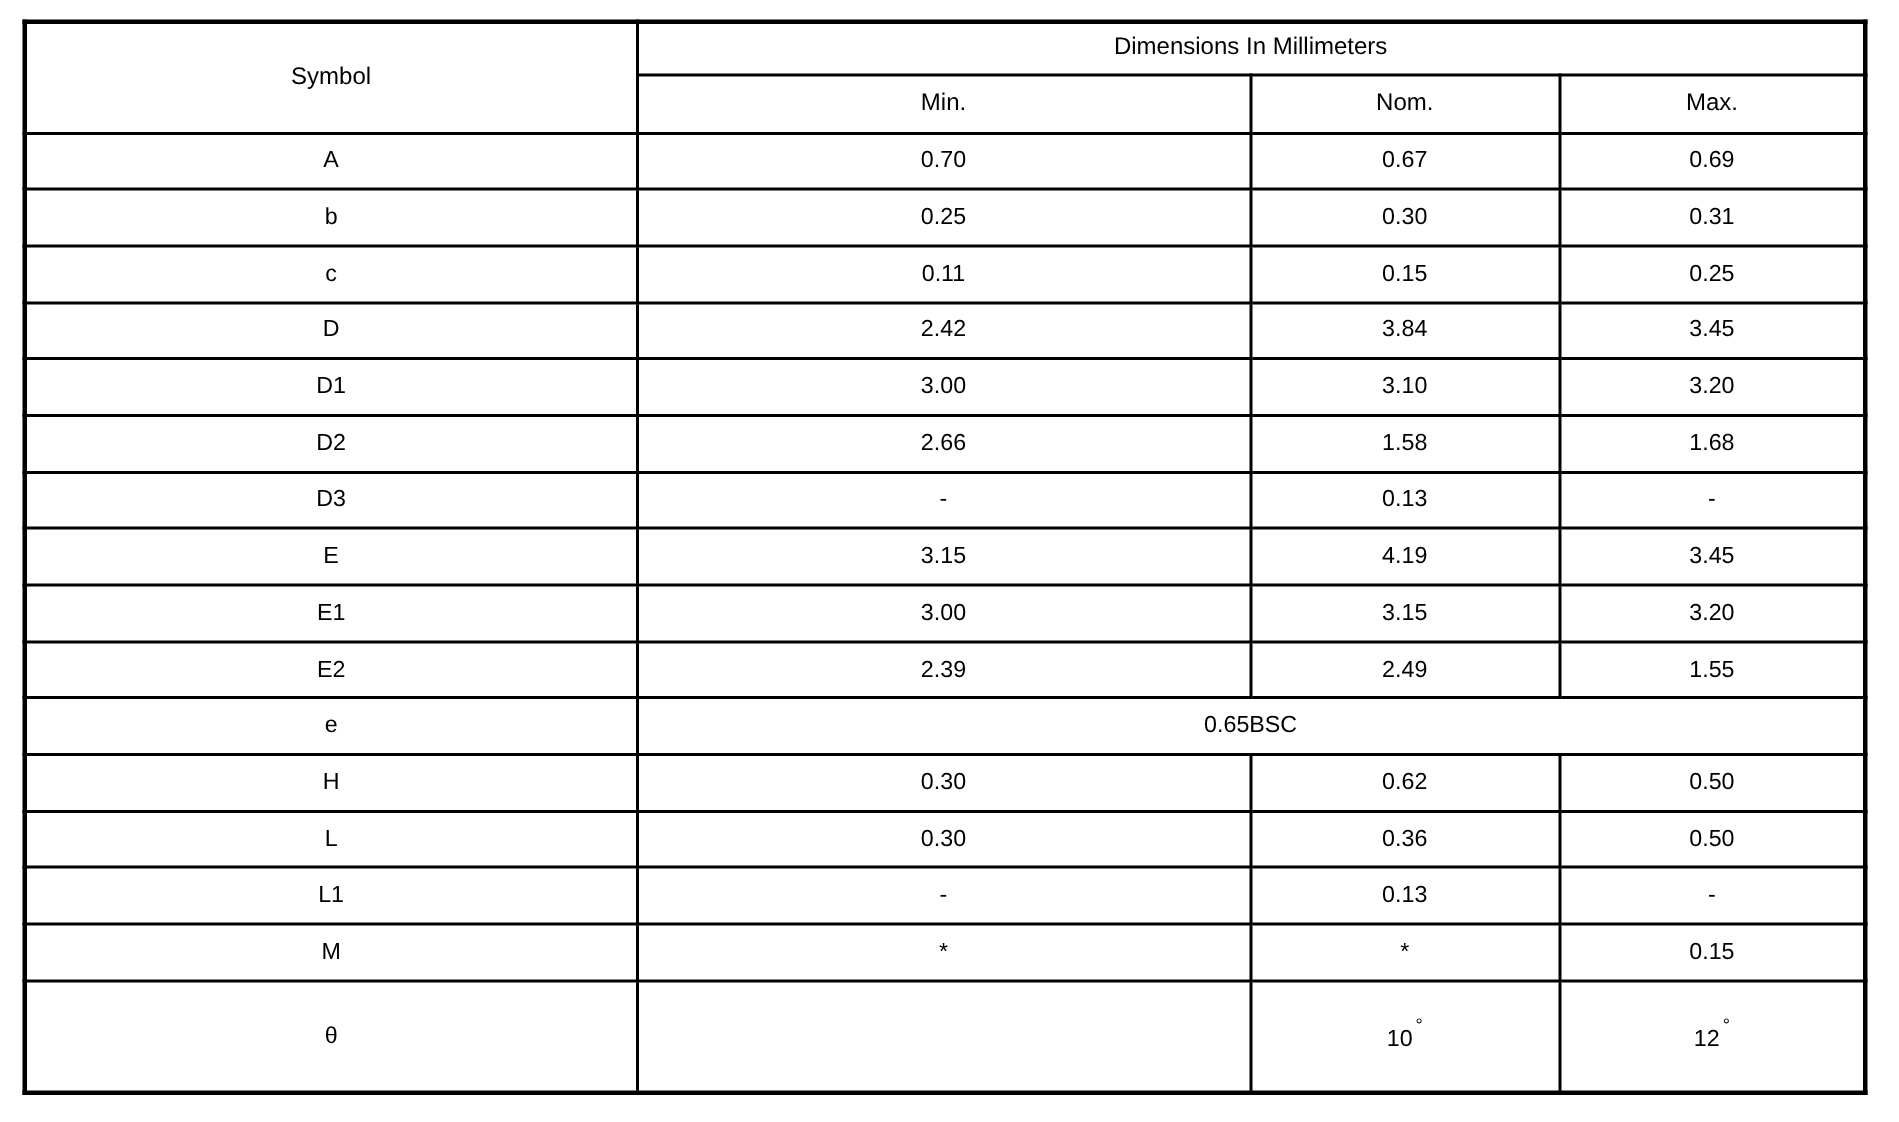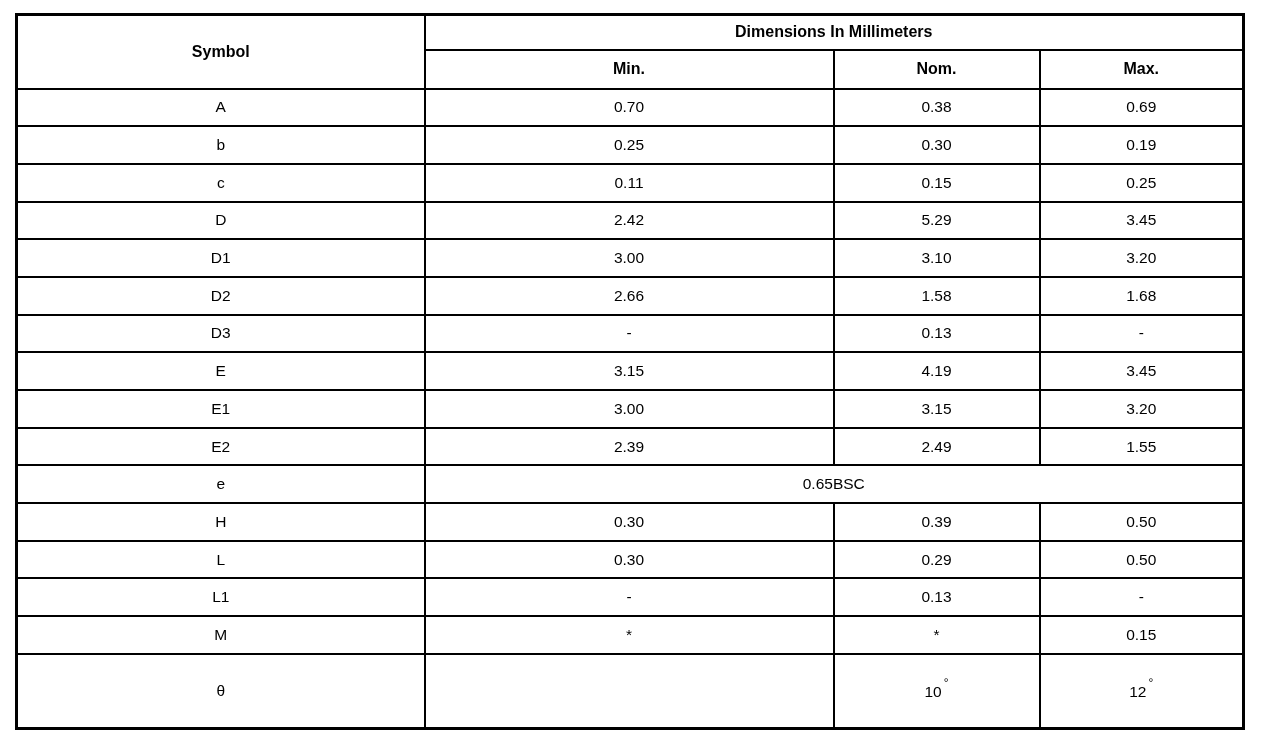--- a/index.html
+++ b/index.html
@@ -28,21 +28,21 @@
     border-bottom-width: 2.5px;
     text-align: center;
     vertical-align: middle;
     padding: 0;
     overflow: hidden;
   }
   table {
     border: 3px solid #000000;
   }
   th {
-    font-weight: bold;
+    font-weight: normal;
     font-size: 16px;
   }
   td {
     font-weight: normal;
     font-size: 15.5px;
   }
   tr.hrow1 { height: 35px; }
   tr.hrow2 { height: 39px; }
   tbody tr { height: 37.7px; }
   tbody tr.tall { height: 75px; }
@@ -72,39 +72,39 @@
       <tr class="hrow2">
         <th>Min.</th>
         <th>Nom.</th>
         <th>Max.</th>
       </tr>
     </thead>
     <tbody>
         <tr>
           <td>A</td>
           <td>0.70</td>
-          <td>0.38</td>
+          <td>0.67</td>
           <td>0.69</td>
         </tr>
         <tr>
           <td>b</td>
           <td>0.25</td>
           <td>0.30</td>
-          <td>0.19</td>
+          <td>0.31</td>
         </tr>
         <tr>
           <td>c</td>
           <td>0.11</td>
           <td>0.15</td>
           <td>0.25</td>
         </tr>
         <tr>
           <td>D</td>
           <td>2.42</td>
-          <td>5.29</td>
+          <td>3.84</td>
           <td>3.45</td>
         </tr>
         <tr>
           <td>D1</td>
           <td>3.00</td>
           <td>3.10</td>
           <td>3.20</td>
         </tr>
         <tr>
           <td>D2</td>
@@ -136,27 +136,27 @@
           <td>2.49</td>
           <td>1.55</td>
         </tr>
         <tr>
           <td>e</td>
           <td colspan="3">0.65BSC</td>
         </tr>
         <tr>
           <td>H</td>
           <td>0.30</td>
-          <td>0.39</td>
+          <td>0.62</td>
           <td>0.50</td>
         </tr>
         <tr>
           <td>L</td>
           <td>0.30</td>
-          <td>0.29</td>
+          <td>0.36</td>
           <td>0.50</td>
         </tr>
         <tr>
           <td>L1</td>
           <td>-</td>
           <td>0.13</td>
           <td>-</td>
         </tr>
         <tr>
           <td>M</td>

